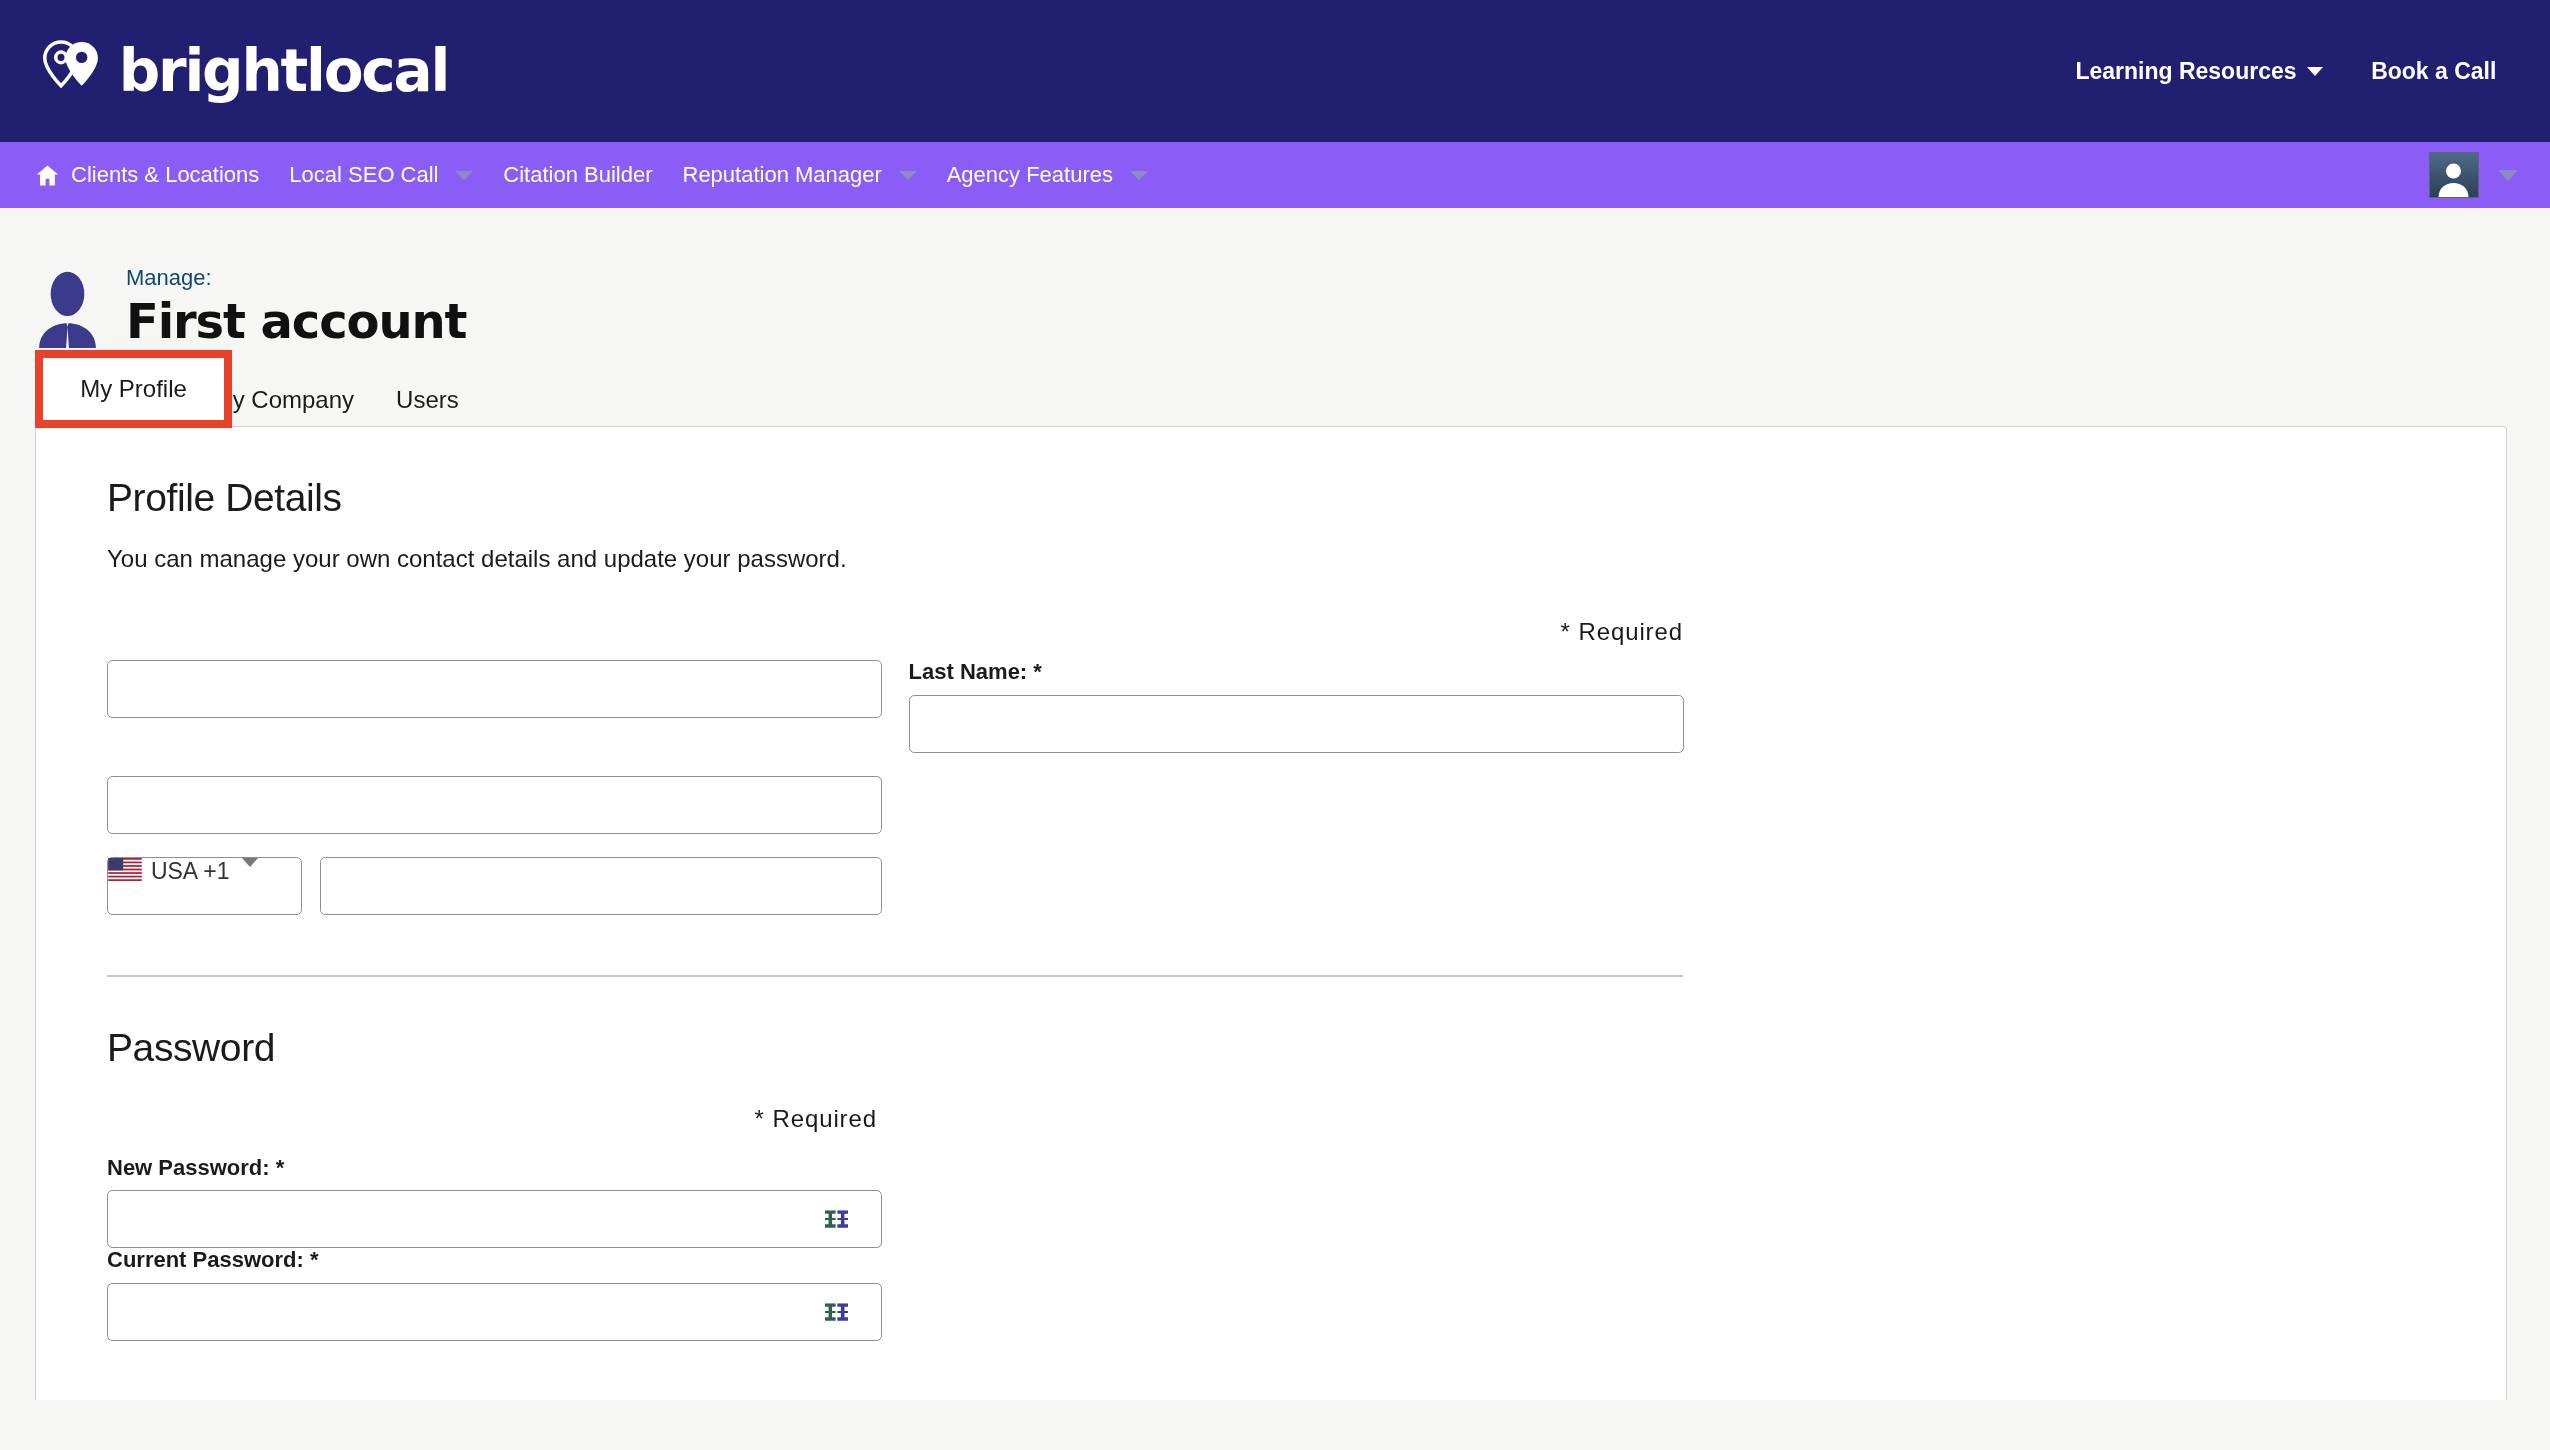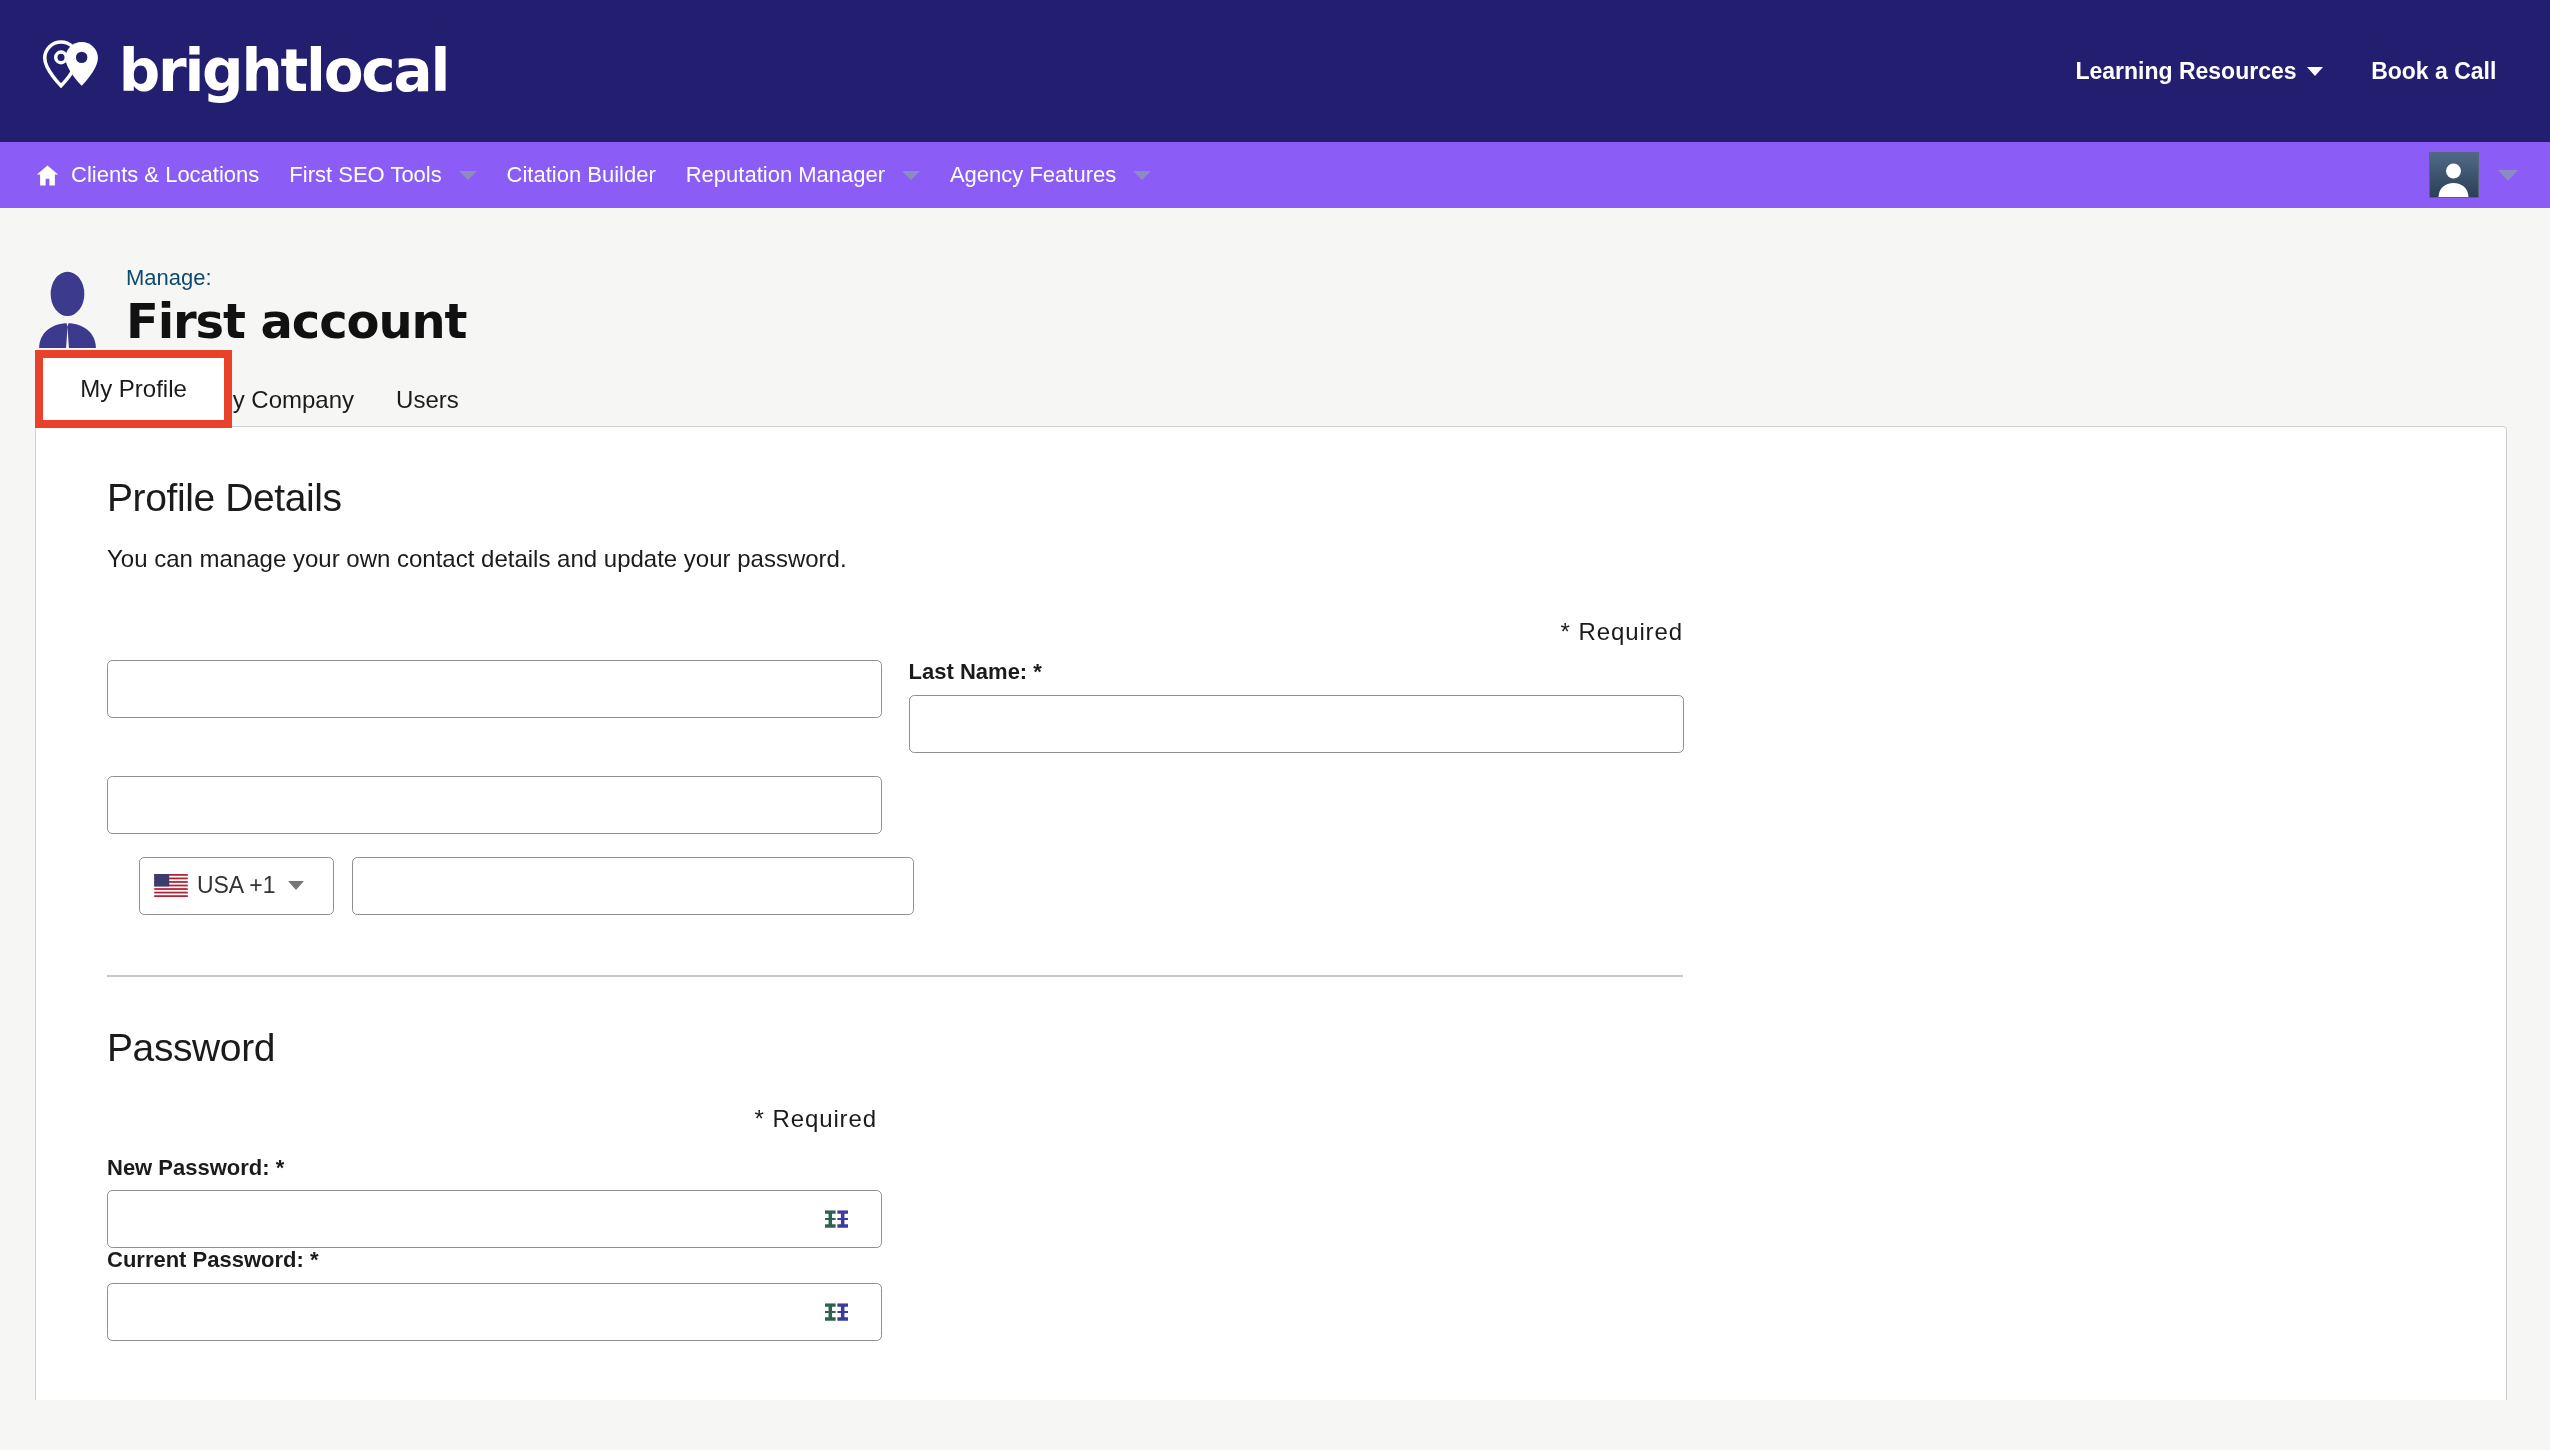--- a/index.html
+++ b/index.html
@@ -238,25 +238,24 @@
 
   
   .phone-row { display: flex; gap: 17.7px; margin-top: 23px; }
   .country-select {
     width: 195px;
     height: 58px;
     border: 0.9px solid #8f8f8f;
     border-radius: 5.3px;
     background: #ffffff;
     display: flex;
-    align-items: center;
+    align-items: flex-start;
     gap: 8.9px;
-    padding: 0 14px;
-    cursor: pointer;
-    margin-left: 32px;
+    padding: 0 0;
+    cursor: pointer;
   }
   .flag { width: 34px; height: 23px; display: block; flex: 0 0 auto; }
   .country-label { font-size: 23px; color: #333; white-space: nowrap; }
   .country-caret {
     width: 0; height: 0;
     border-left: 8.9px solid transparent;
     border-right: 8.9px solid transparent;
     border-top: 9.7px solid #777;
     margin-left: 3.5px;
   }
@@ -313,21 +312,21 @@
   <div class="nav-left">
 
     <div class="nav-item">
       <svg class="home-icon" viewBox="0 0 24 24">
         <path d="M12 2.5L1.8 11h3.1v10.5h5.3V15h3.6v6.5h5.3V11h3.1z" fill="#ffffff"></path>
       </svg>
       <span>Clients &amp; Locations</span>
     </div>
 
     <div class="nav-item">
-      <span>First SEO Tools</span>
+      <span>Local SEO Call</span>
       <span class="nav-caret"></span>
     </div>
 
     <div class="nav-item">
       <span>Citation Builder</span>
     </div>
 
     <div class="nav-item">
       <span>Reputation Manager</span>
       <span class="nav-caret"></span>

